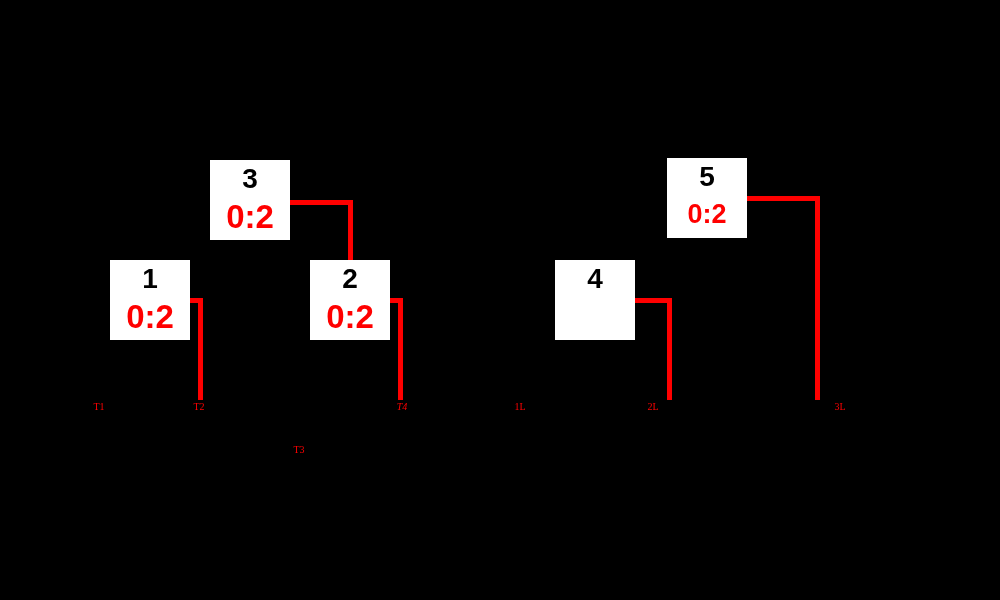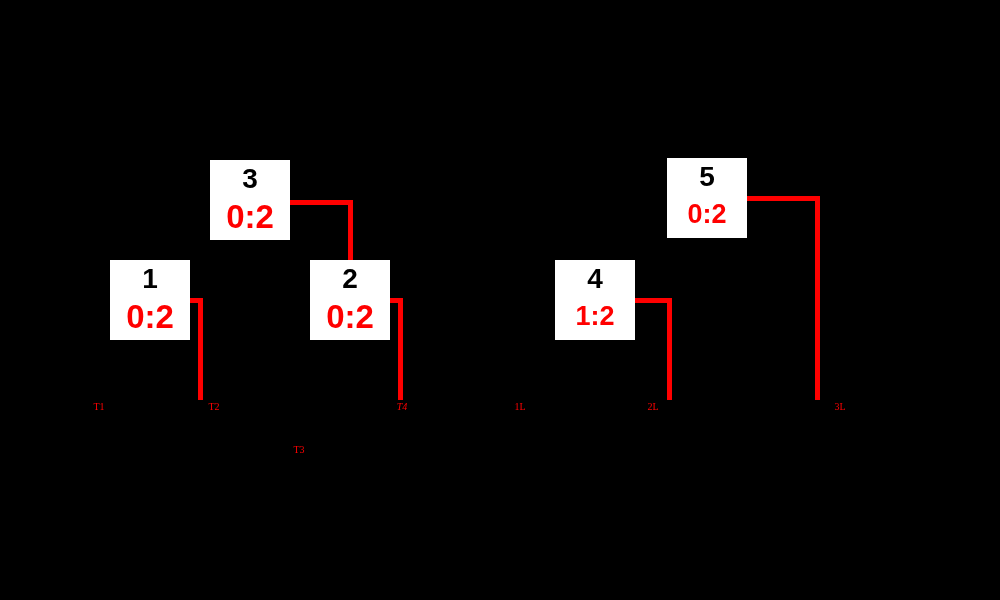--- a/index.html
+++ b/index.html
@@ -83,29 +83,28 @@
     <div class="score score-lg">0:2</div>
   </div>
 
   <div class="box" style="left:210px; top:160px;">
     <div class="num">3</div>
     <div class="score score-lg">0:2</div>
   </div>
 
   <div class="box" style="left:555px; top:260px;">
     <div class="num">4</div>
-    <div class="score score-sm">1:2</div>
   </div>
 
   <div class="box" style="left:667px; top:158px;">
     <div class="num">5</div>
     <div class="score score-sm">0:2</div>
   </div>
 
   <div class="slot" style="left:99px;">T1</div>
-  <div class="slot" style="left:214px;">T2</div>
+  <div class="slot" style="left:199px;">T2</div>
   <div class="slot" style="left:299px;margin-top:43px;">T3</div>
   <div class="slot" style="left:402px;font-style:italic;">T4</div>
   <div class="slot" style="left:520px;">1L</div>
   <div class="slot" style="left:653px;">2L</div>
   <div class="slot" style="left:840px;">3L</div>
 
 </div>
 
 </body></html>

